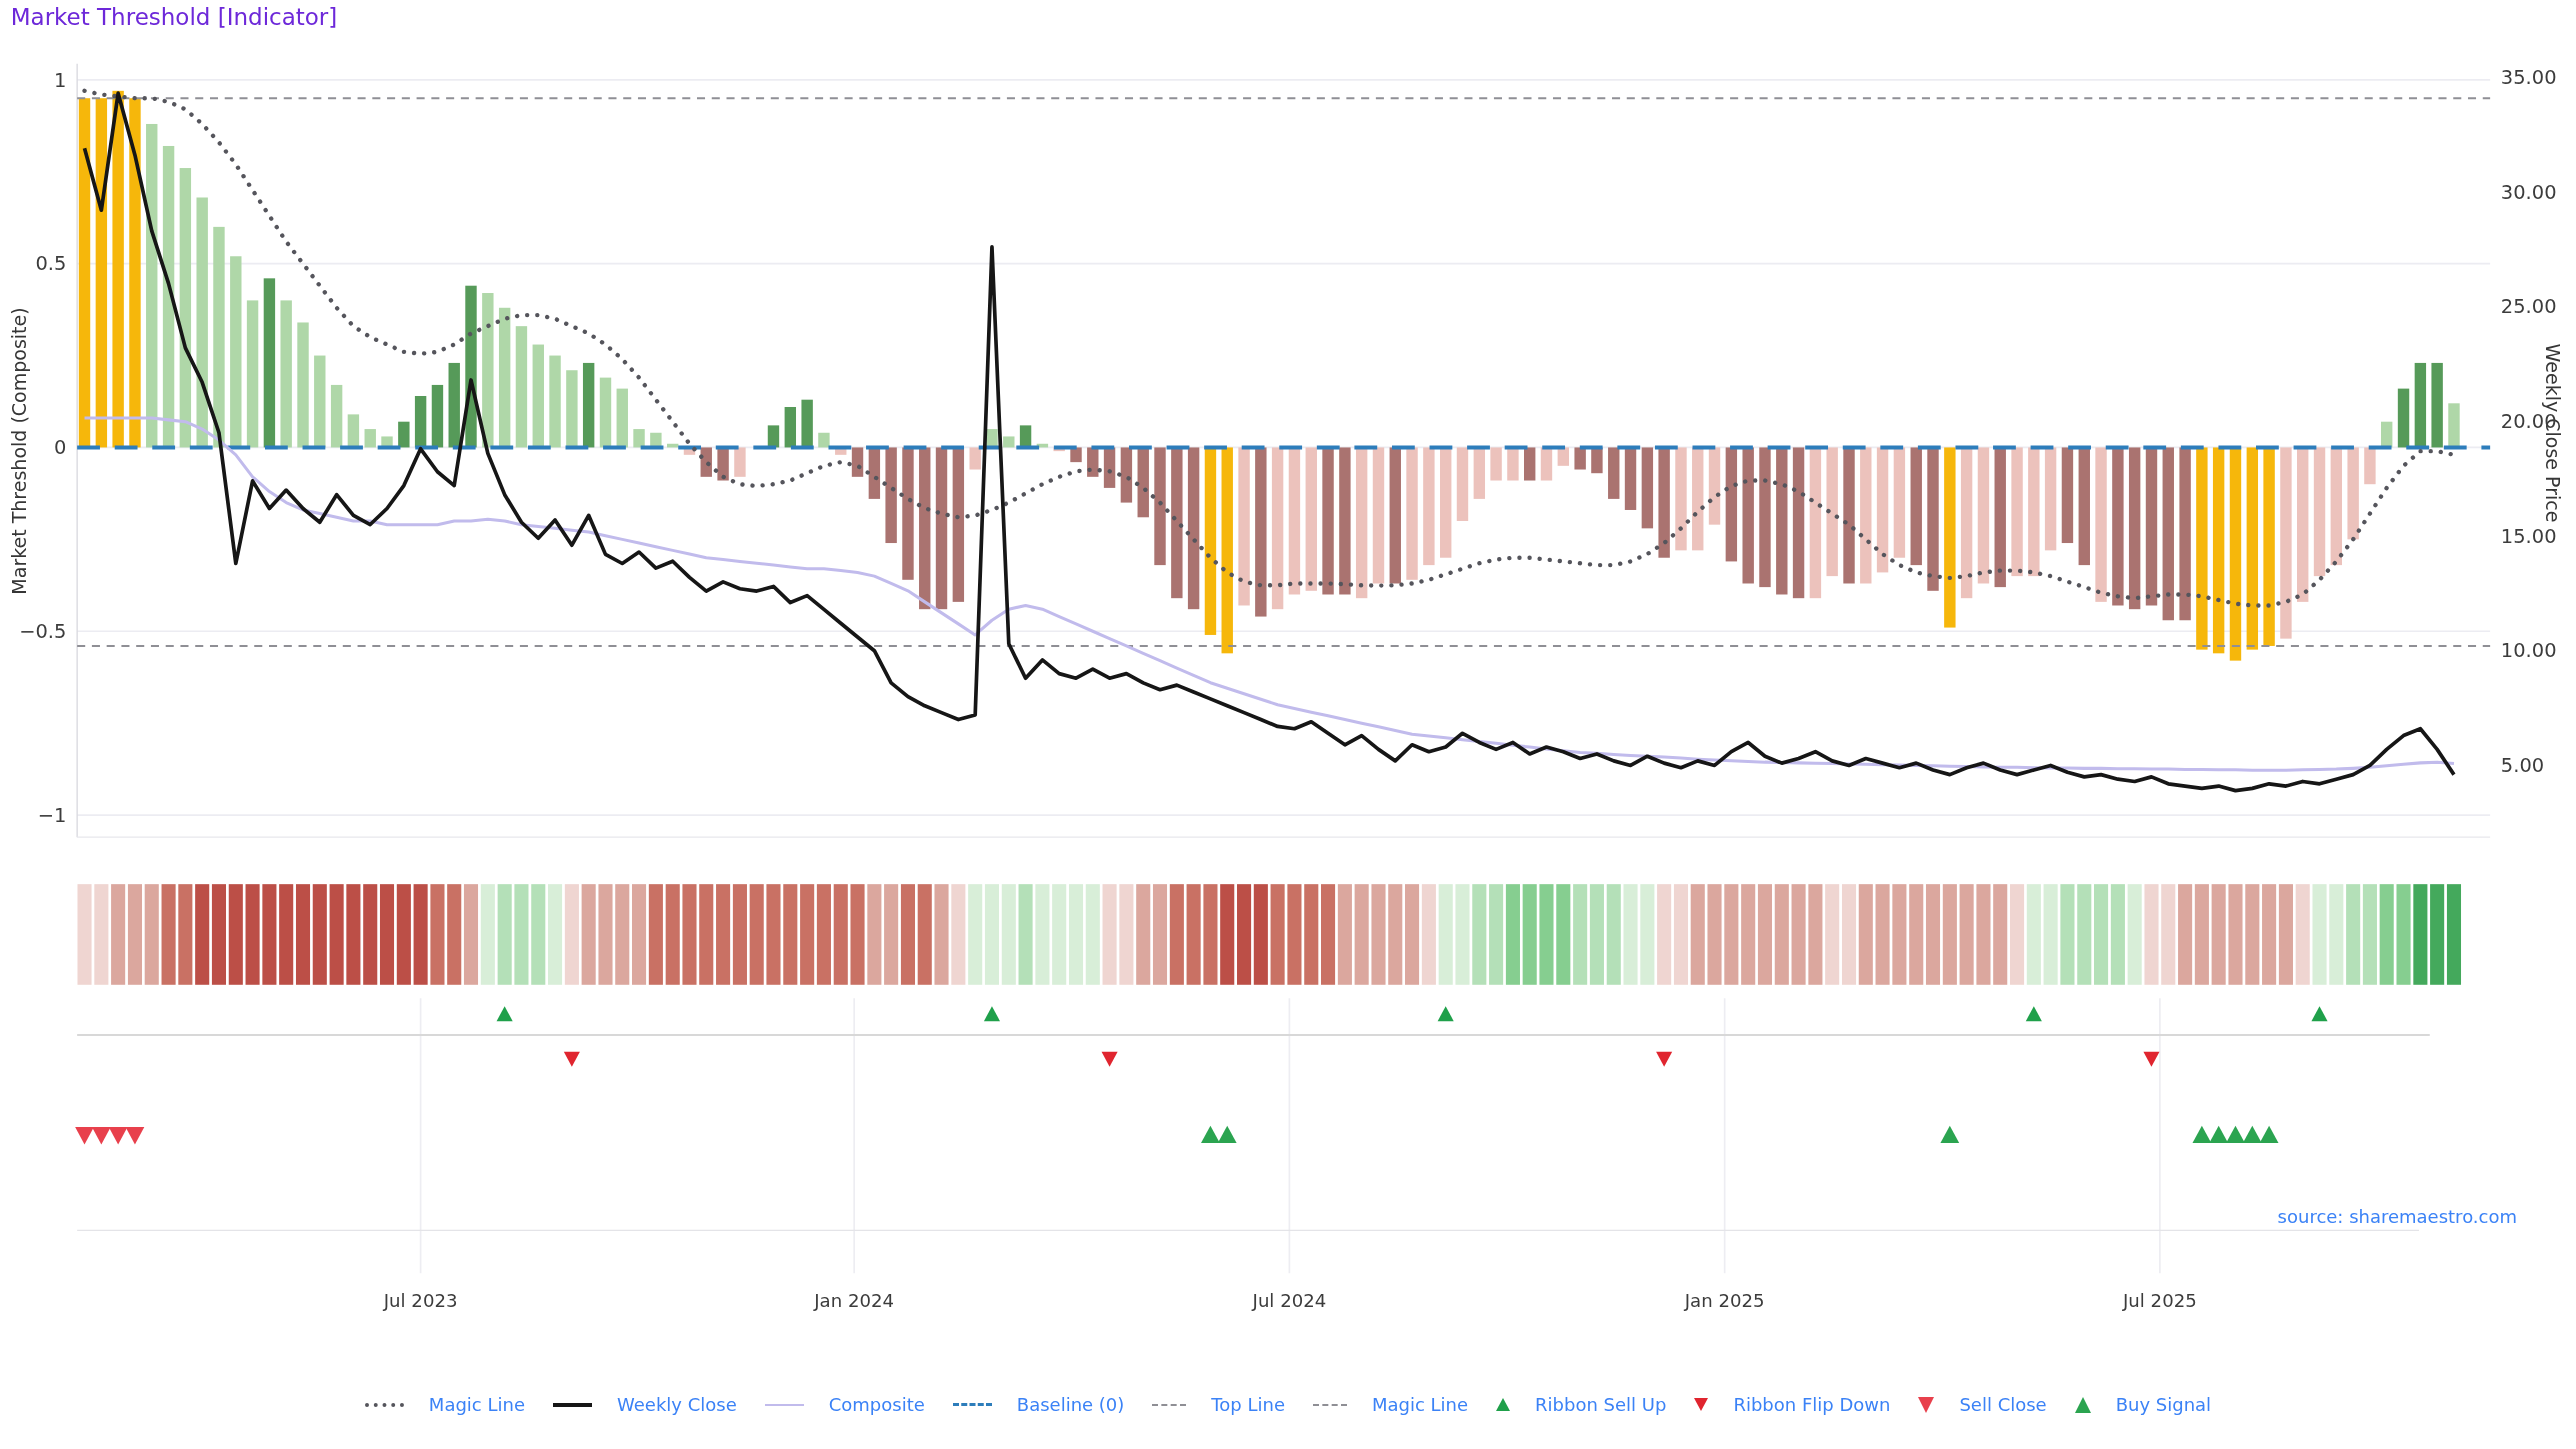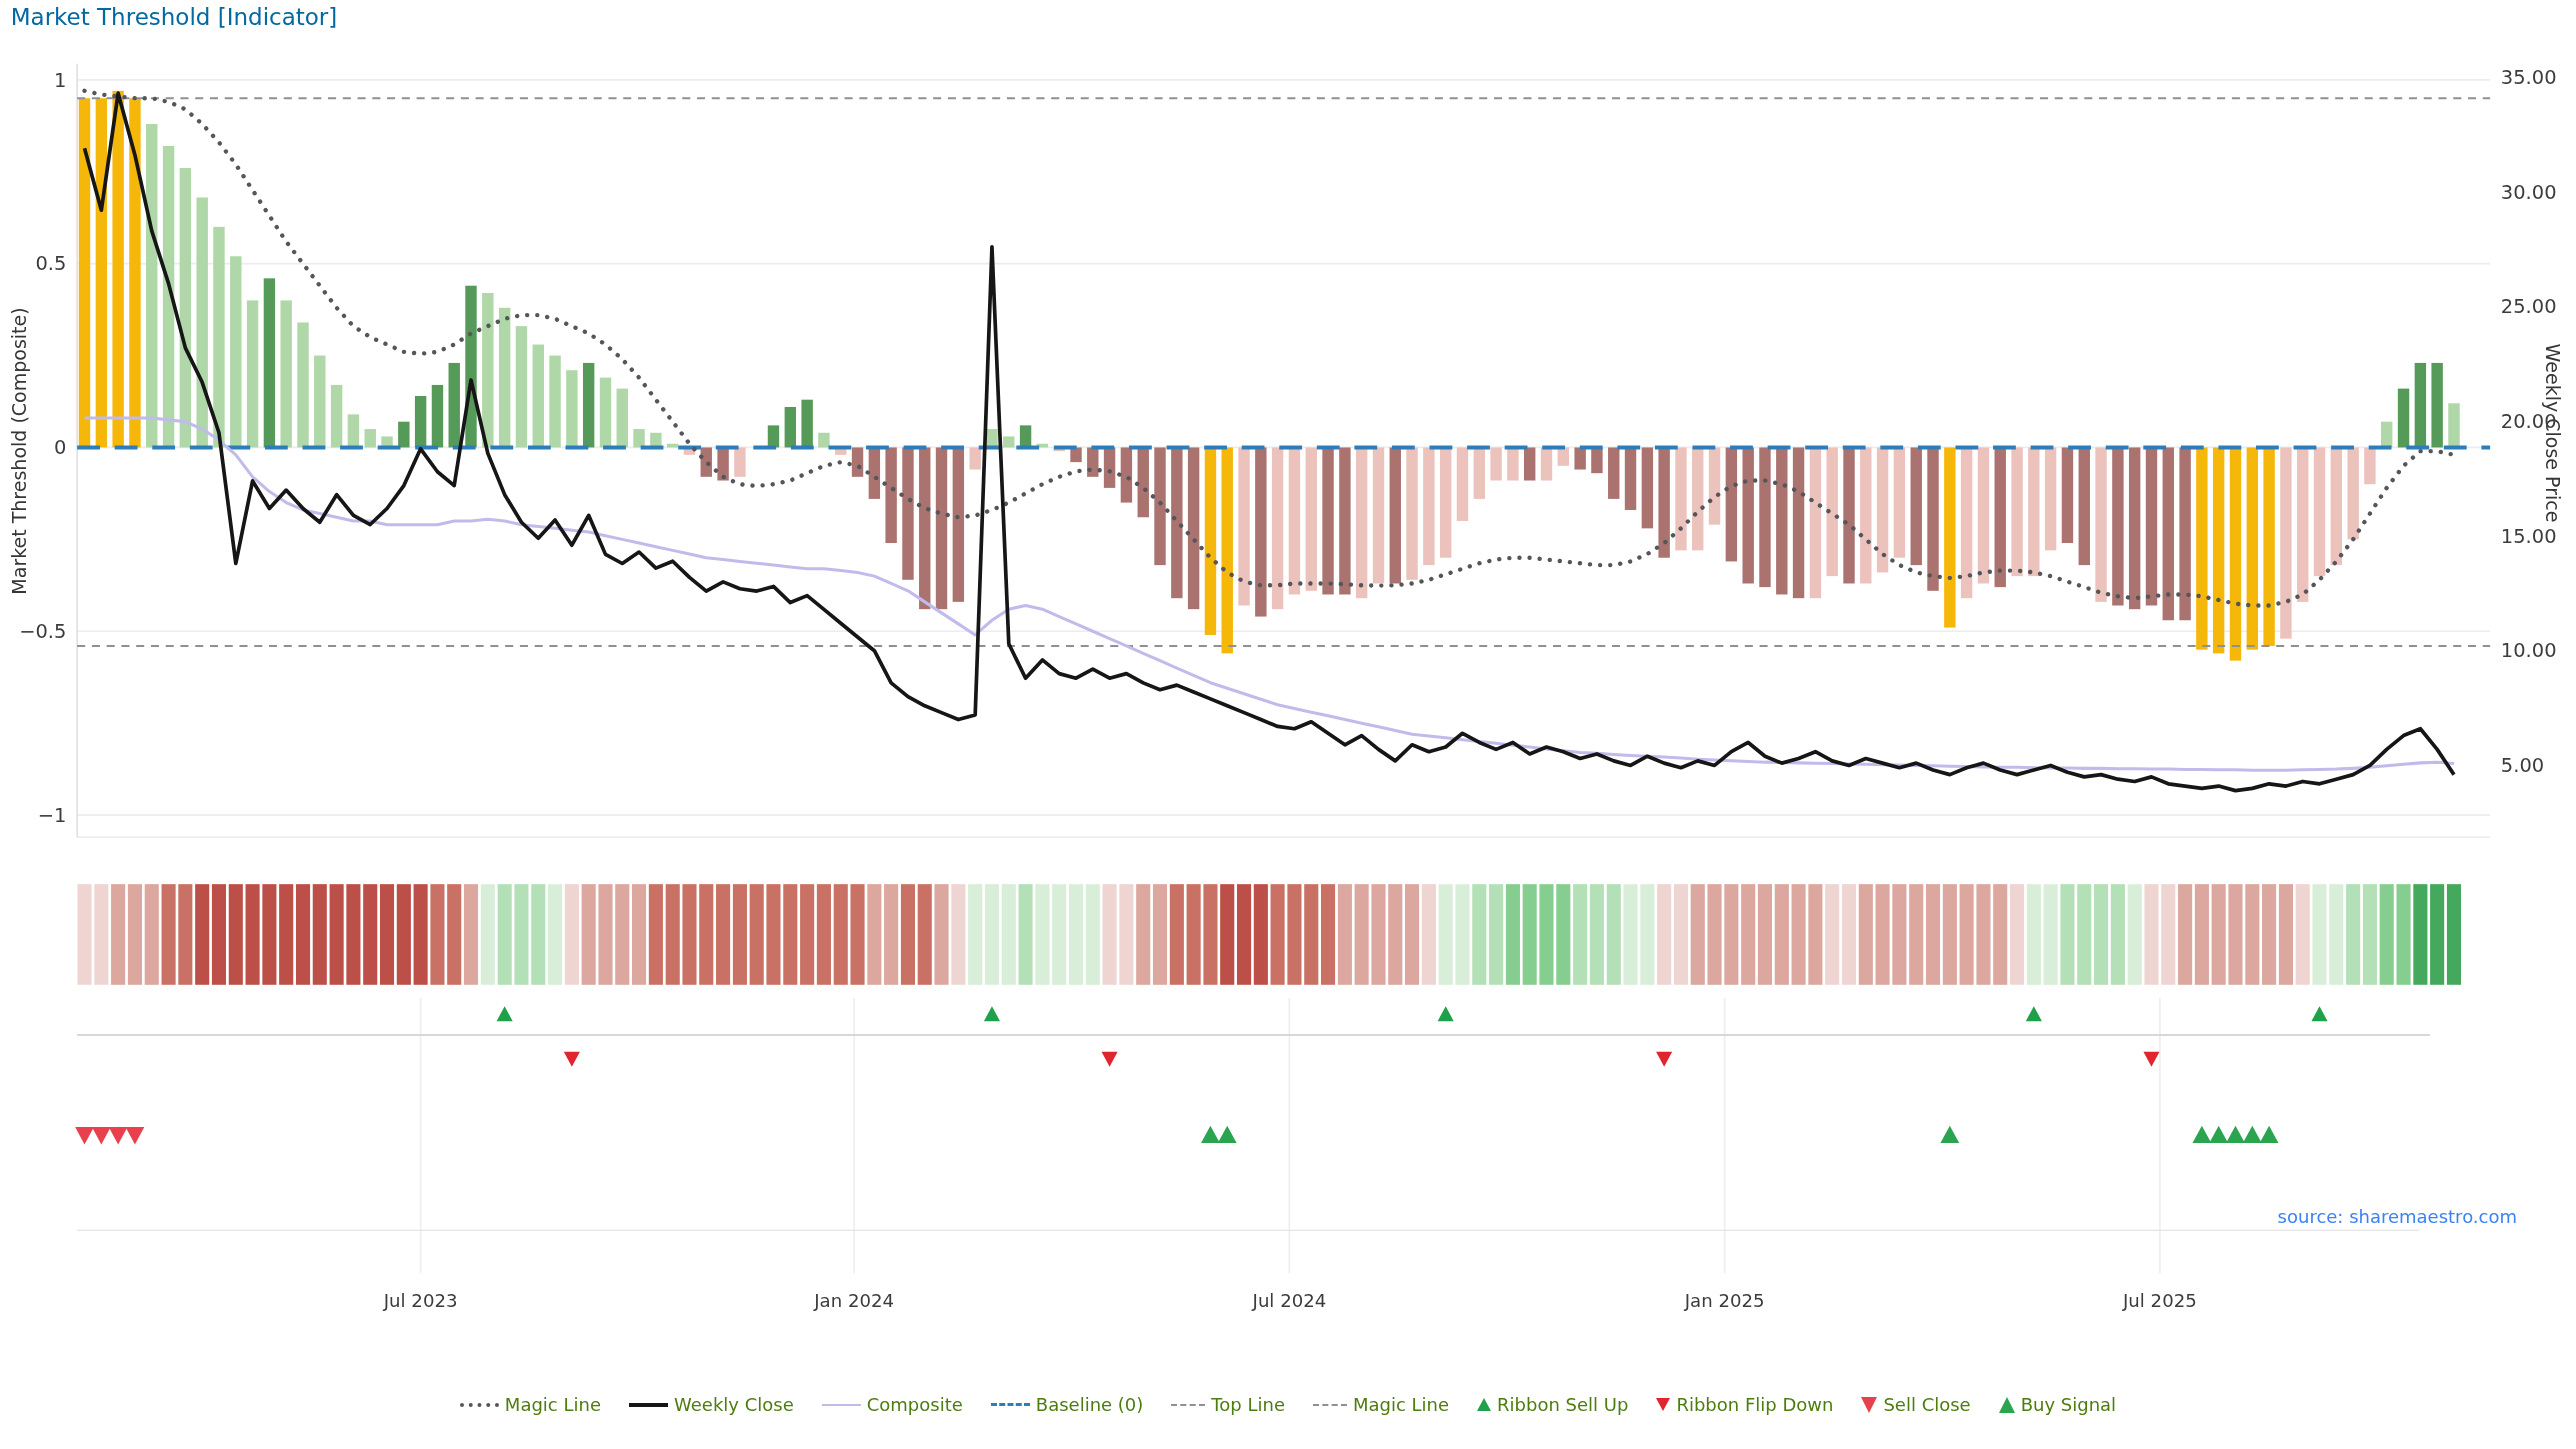--- a/index.html
+++ b/index.html
@@ -1,25 +1,25 @@
 <!DOCTYPE html>
 <html style="font-size:10.7px"><head>
 <meta charset="utf-8">
 <style>
   html,body{margin:0;padding:0;background:#fff;}
   body{font-family:"DejaVu Sans","Liberation Sans",sans-serif;}
   .app{position:relative;width:2576px;height:1449px;background:#fff;overflow:hidden;}
-  .title{position:absolute;left:10.7px;top:4px;font-size:23px;color:#0369a1;}
+  .title{position:absolute;left:10.7px;top:4px;font-size:23px;color:#6d28d9;}
   .ytitle{position:absolute;font-size:19px;color:#363636;white-space:nowrap;}
   .ytitle.left{left:19px;top:451px;transform:translate(-50%,-50%) rotate(-90deg);}
   .ytitle.right{left:2553px;top:433px;transform:translate(-50%,-50%) rotate(90deg);}
   .source{position:absolute;right:59px;top:1206px;font-size:18px;color:#3b82f6;}
   #chart{position:absolute;left:0;top:0;}
   .legend{position:absolute;left:0;right:0;top:1394px;display:flex;justify-content:center;align-items:center;gap:28px;}
-  .legend-item{display:flex;align-items:center;gap:6px;font-size:18px;color:#4d7c0f;white-space:nowrap;}
+  .legend-item{display:flex;align-items:center;gap:25px;font-size:18px;color:#3b82f6;white-space:nowrap;}
   .sw{display:inline-block;}
 </style>
 </head>
 <body>
 
 <div class="app">
   <div class="title">Market Threshold [Indicator]</div>
   <div class="ytitle left">Market Threshold (Composite)</div>
   <div class="ytitle right">Weekly Close Price</div>
 

